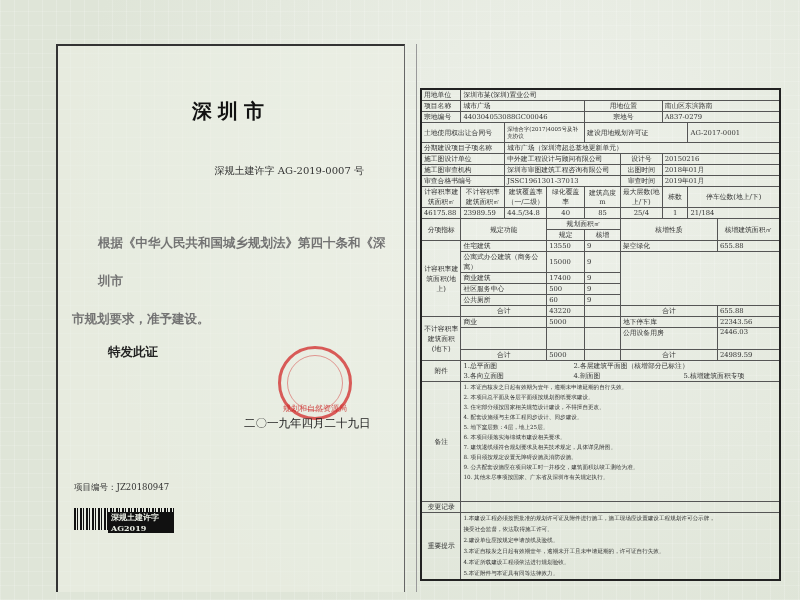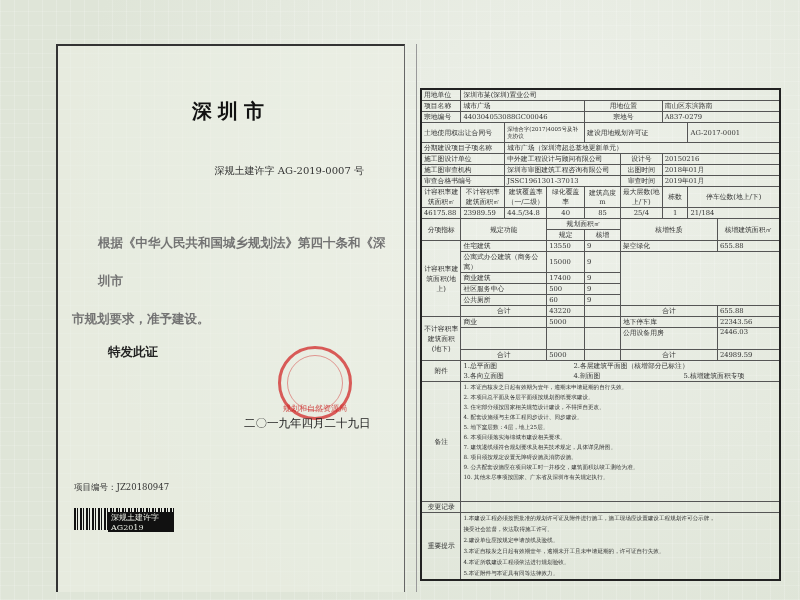--- a/index.html
+++ b/index.html
@@ -32,21 +32,21 @@
   .body-text .indent { padding-left:26px; }
   .issue { position:absolute; left:50px; top:298px; font-family:"DejaVu Sans", sans-serif; font-weight:bold; font-size:12.5px; }
   .stamp { position:absolute; left:220px; top:300px; width:74px; height:74px; border-radius:50%;
     border:3px solid rgba(210,40,40,0.75); box-sizing:border-box; }
   .stamp::after { content:""; position:absolute; inset:6px; border-radius:50%; border:1px solid rgba(210,40,40,0.45); }
   .stamp-text { position:absolute; width:100%; top:26px; text-align:center; color:rgba(200,30,30,0.8); font-size:8px;margin-top:28px; }
   .date { position:absolute; left:186px; top:370px; font-size:11.5px; color:#222; }
   .reg-no { position:absolute; left:16px; top:436px; font-size:8.5px; color:#333; }
   .barcode { position:absolute; left:16px; top:462px; width:100px; height:22px;
     background:repeating-linear-gradient(90deg, #111 0 2px, #e8ece3 2px 3px, #111 3px 4px, #e8ece3 4px 6px); }
-  .barcode-label { position:absolute; left:34px; top:4px; color:#e8ece3; font-size:8px; background:#111; padding:0 3px; }
+  .barcode-label { position:absolute; left:34px; top:4px; color:#e8ece3; font-size:8px; background:#111; padding:0 3px;font-weight:bold; }
 
   
   .right-page {
     position:absolute; left:416px; top:44px; width:366px; height:548px;
     border-left:1px solid #999;
   }
   table.t { position:absolute; left:3px; top:0; width:361px; border-collapse:collapse; font-size:6.8px; color:#333; }
   table.t td { border:1px solid #555; padding:0 2px; height:10px; white-space:nowrap; overflow:hidden; }
   table.t { border:2px solid #222;margin-top:44px; }
   .num { text-align:left; }

